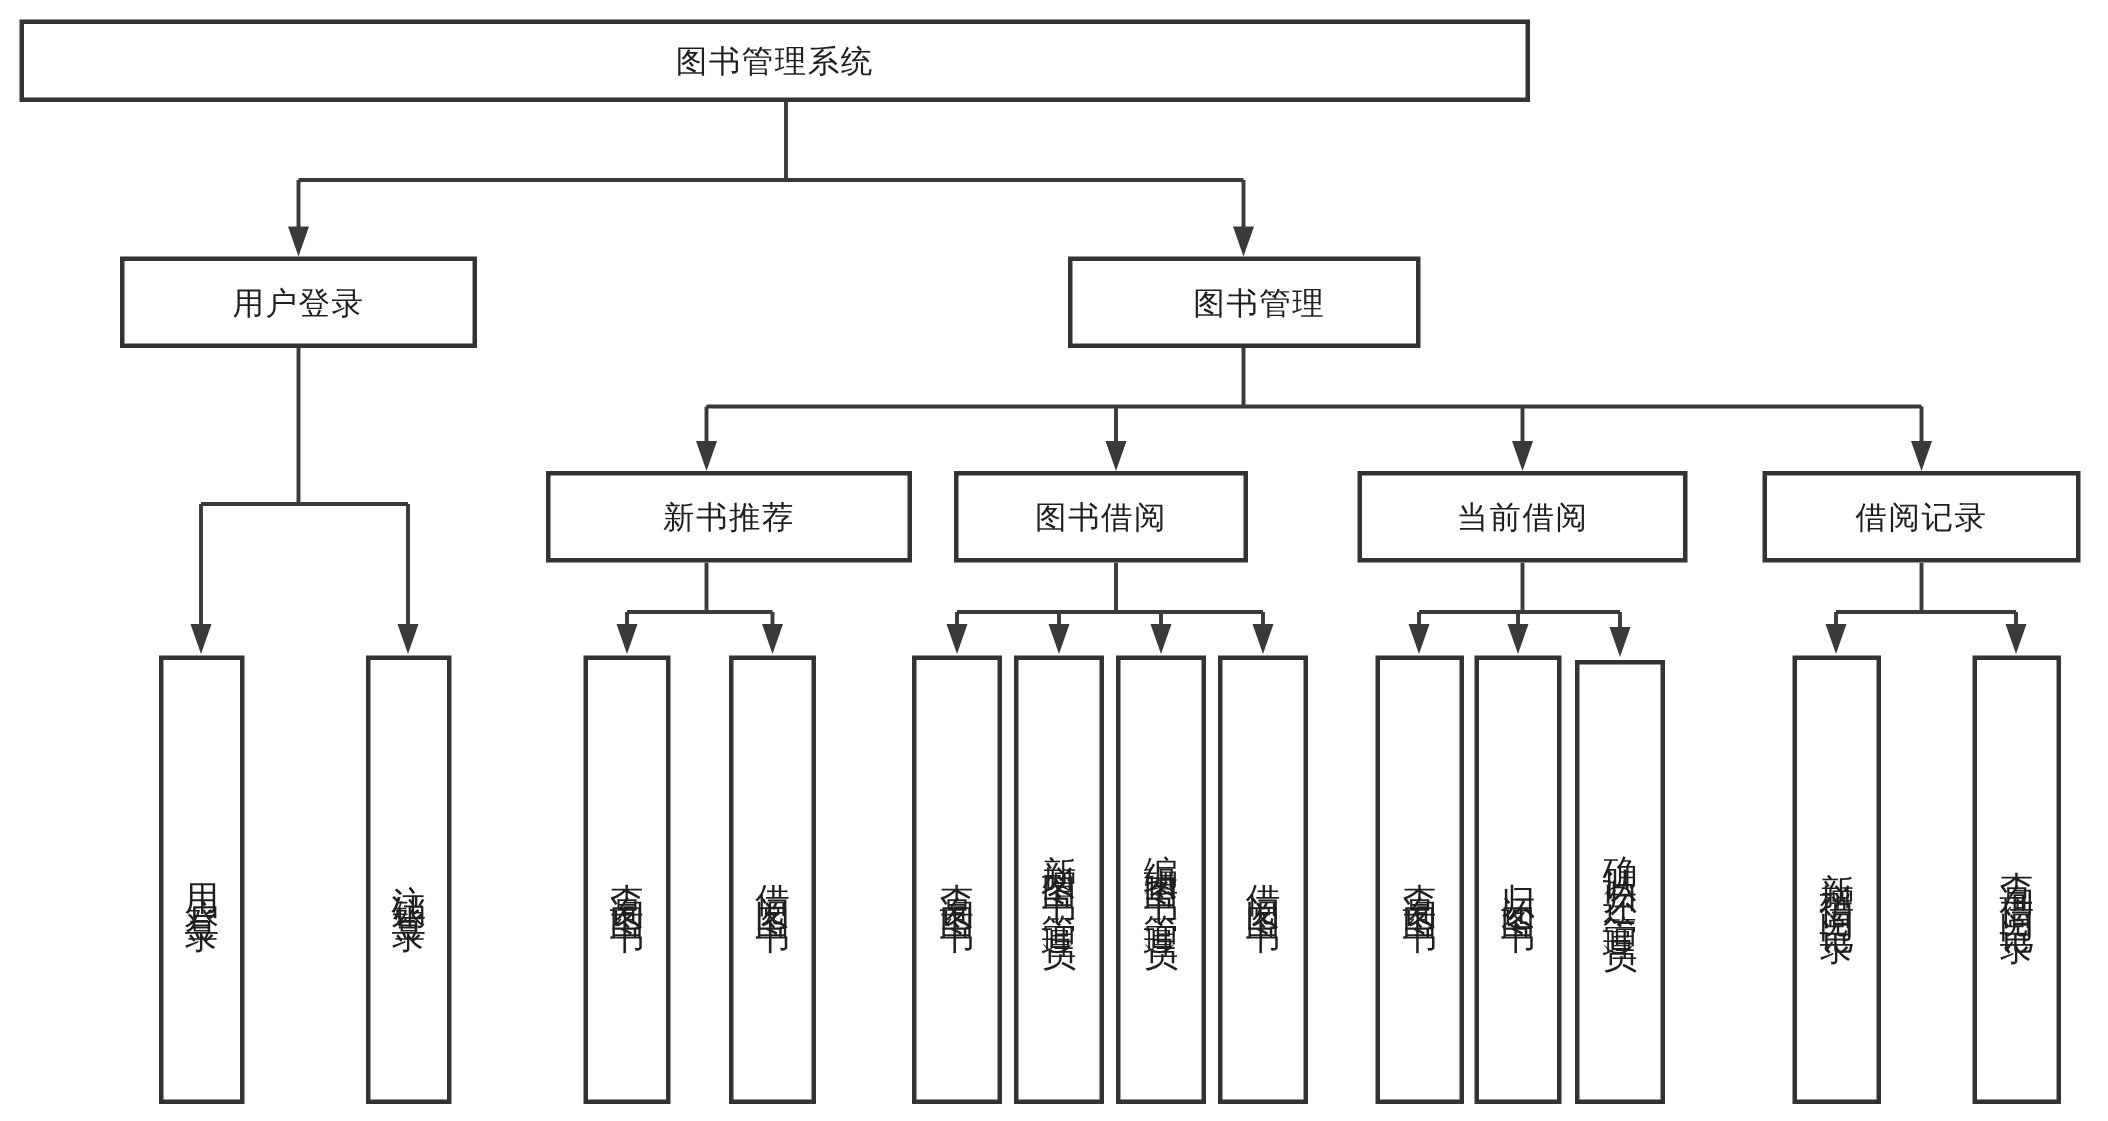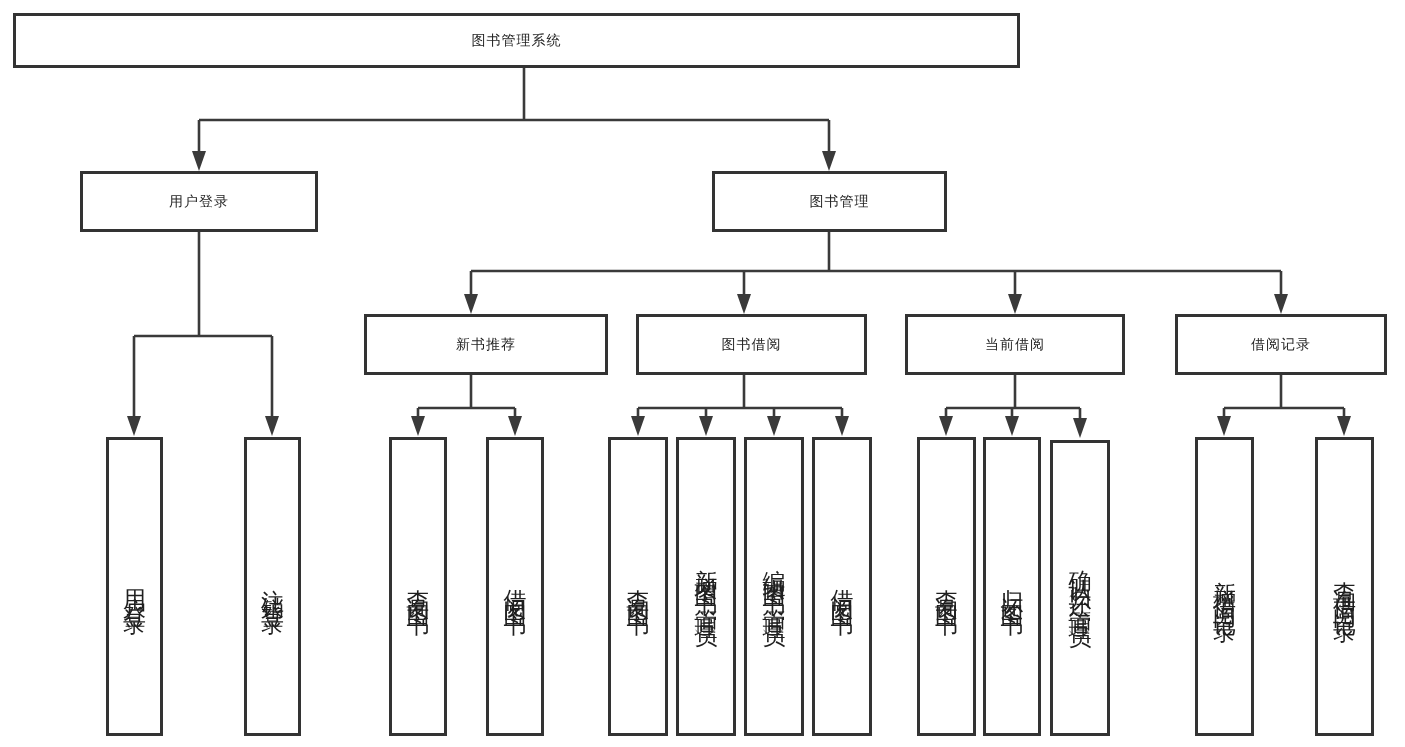--- a/index.html
+++ b/index.html
@@ -24,21 +24,21 @@
   svg.connectors polygon{fill:var(--line);}
   .box{
     position:absolute;
     background:#ffffff;
     border:3px solid var(--border);
     display:flex;
     align-items:center;
     justify-content:center;
     z-index:2;
   }
-  .hbox{font-size:14px;letter-spacing:1px;font-family:Liberation Mono, monospace;}
+  .hbox{font-size:21px;letter-spacing:1px;font-family:Liberation Mono, monospace;}
   .vbox{z-index:2;}
   .vbox .vtext{
     writing-mode:vertical-rl;
     text-orientation:mixed;
     font-size:23px;
     letter-spacing:8px;
     line-height:1;
     white-space:nowrap;
   }
   .watermark{
@@ -140,21 +140,21 @@
   <div class="box hbox" style="left:80px;top:171px;width:238px;height:61px;">
     <span>用户登录</span>
   </div>
   <div class="box hbox" style="left:712px;top:171px;width:235px;height:61px;padding-left:20px;">
     <span>图书管理</span>
   </div>
 
   <div class="box hbox" style="left:364px;top:314px;width:244px;height:61px;">
     <span>新书推荐</span>
   </div>
-  <div class="box hbox" style="left:636px;top:314px;width:231px;height:61px;">
+  <div class="box hbox" style="left:636px;top:314px;width:196px;height:61px;">
     <span>图书借阅</span>
   </div>
   <div class="box hbox" style="left:905px;top:314px;width:220px;height:61px;">
     <span>当前借阅</span>
   </div>
   <div class="box hbox" style="left:1175px;top:314px;width:212px;height:61px;">
     <span>借阅记录</span>
   </div>
 
   <div class="box vbox" style="left:106px;top:437px;width:57px;height:299px;">

